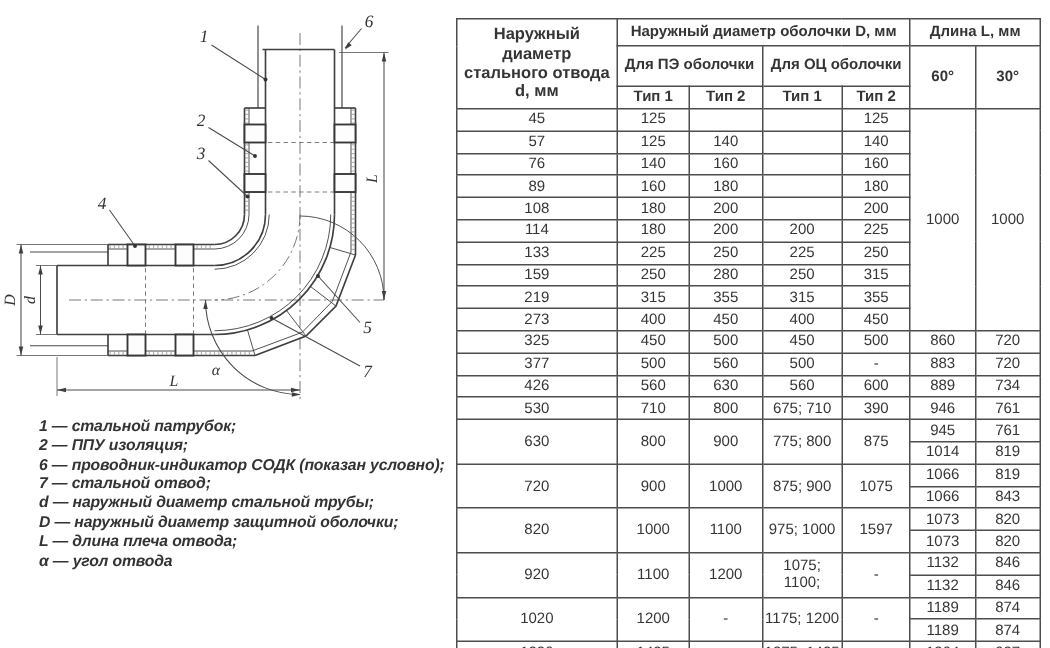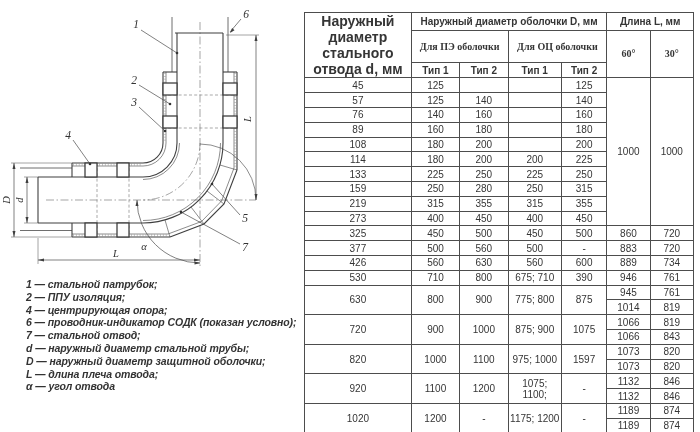--- a/index.html
+++ b/index.html
@@ -8,23 +8,23 @@
   .diagram{position:absolute;left:0;top:0;}
   .legend{position:absolute;left:26px;top:278px;width:272px;font-size:10.5px;
           font-weight:bold;line-height:12.8px;color:#333;letter-spacing:-0.1px;}
   .legend div{white-space:nowrap;font-style:italic;}
   table.spec{position:absolute;left:304px;top:12px;width:390px;height:408px;
              border-collapse:collapse;table-layout:fixed;background:#fff;}
   table.spec th,table.spec td{border:1px solid #4d4d4d;text-align:center;vertical-align:middle;
              padding:0 1px;color:#353535;overflow:hidden;}
   table.spec{border:1.5px solid #3f3f3f;}
   table.spec th{font-size:10px;font-weight:bold;line-height:1.15;}
-  table.spec th.small{font-size:14px;}
+  table.spec th.small{font-size:11px;}
   table.spec td{font-size:10px;line-height:1.1;height:13.8px;}
-  thead tr.r1{height:18px;} thead tr.r2{height:27px;font-family:Liberation Serif, serif;} thead tr.r3{height:15px;}
+  thead tr.r1{height:18px;} thead tr.r2{height:27px;} thead tr.r3{height:15px;}
   
   .ln{stroke:#3f3f3f;stroke-width:1.1;fill:none;}
   .thin{stroke:#3f3f3f;stroke-width:0.6;fill:none;}
   .wire{stroke:#4a4a4a;stroke-width:0.8;fill:none;}
   .dim{stroke:#4a4a4a;stroke-width:0.7;fill:none;}
   .ext{stroke:#5a5a5a;stroke-width:0.55;fill:none;}
   .hid{stroke:#6f6f6f;stroke-width:0.6;fill:none;stroke-dasharray:3,2.2;}
   .cl{stroke:#6a6a6a;stroke-width:0.6;fill:none;stroke-dasharray:8,2.5,1.5,2.5;}
   .hatch{stroke:#8d8d8d;stroke-width:2.6;fill:none;stroke-dasharray:0.8,2.1;opacity:0.65;}
   .sup{fill:#fdfdfd;stroke:#383838;stroke-width:1.25;}
@@ -176,21 +176,20 @@
 
       <path class="dim" d="M240,244 L181,212"></path>
         <circle class="dot" cx="181" cy="212" r="1.3"></circle>
       <text class="lbl" x="245" y="251" text-anchor="middle">7</text>
     </g>
   </svg>
 
   <div class="legend" id="legend">
       <div>1 — стальной патрубок;</div>
       <div>2 — ППУ изоляция;</div>
-      <div>4 — центрирующая опора;</div>
       <div>6 — проводник-индикатор СОДК (показан условно);</div>
       <div>7 — стальной отвод;</div>
       <div>d — наружный диаметр стальной трубы;</div>
       <div>D — наружный диаметр защитной оболочки;</div>
       <div>L — длина плеча отвода;</div>
       <div>α — угол отвода</div>
     </div>
 
   <table class="spec">
     <colgroup>

